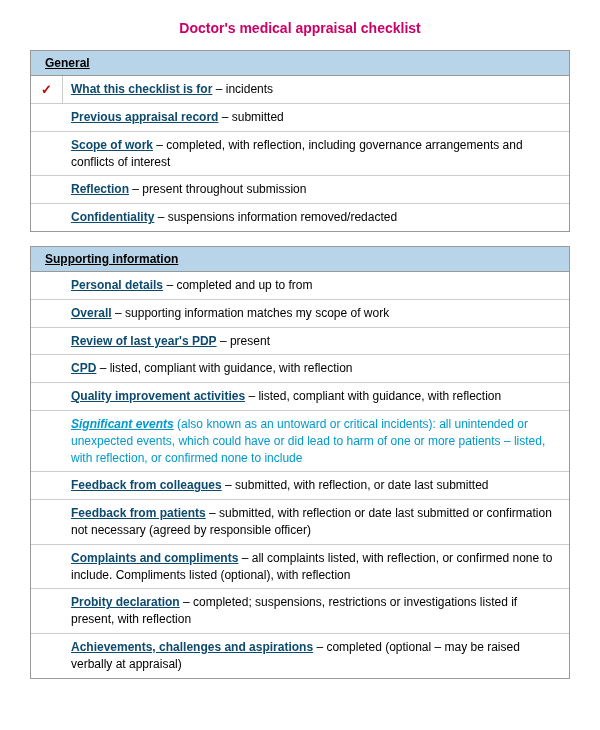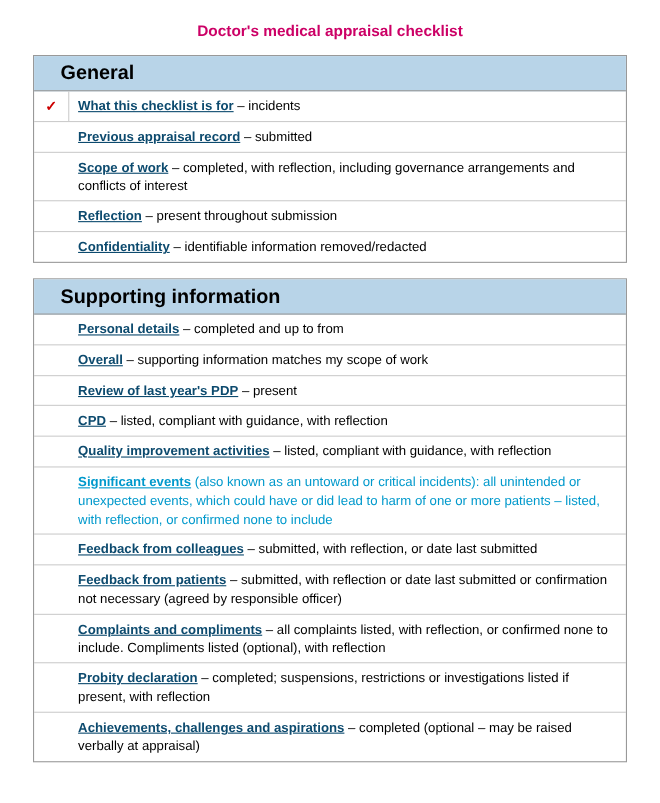--- a/index.html
+++ b/index.html
@@ -18,24 +18,25 @@
       font-size: 14px;
       font-weight: bold;
       margin-bottom: 14px;
     }
     .section {
       border: 1px solid #999;
       margin-bottom: 14px;
     }
     .section-header {
       background: #b8d4e8;
-      padding: 5px 24px;
+      padding: 5px 14px;
       font-weight: bold;
-      font-size: 18px;
+      font-size: 12px;
       border-bottom: 1px solid #999;
+      text-decoration: underline;
     }
     .row {
       display: flex;
       border-bottom: 1px solid #ccc;
       align-items: flex-start;
     }
     .row:last-child {
       border-bottom: none;
     }
     .check-cell {
@@ -59,20 +60,21 @@
       line-height: 1.4;
     }
     a.item-link {
       color: #0c4a6e;
       text-decoration: underline;
       font-weight: bold;
       cursor: pointer;
     }
     a.item-link.cyan-link {
       color: #0099cc;
+      font-style: italic;
     }
     .item-text {
       color: #000;
     }
     .cyan-text {
       color: #0099cc;
     }
   </style>
 </head>
 <body>
@@ -93,21 +95,21 @@
       <div class="row">
         <div class="empty-cell"></div>
         <div class="row-content"><a class="item-link">Scope of work</a><span class="item-text"> – completed, with reflection, including governance arrangements and conflicts of interest</span></div>
       </div>
       <div class="row">
         <div class="empty-cell"></div>
         <div class="row-content"><a class="item-link">Reflection</a><span class="item-text"> – present throughout submission</span></div>
       </div>
       <div class="row">
         <div class="empty-cell"></div>
-        <div class="row-content"><a class="item-link">Confidentiality</a><span class="item-text"> – identifiable information removed/redacted</span></div>
+        <div class="row-content"><a class="item-link">Confidentiality</a><span class="item-text"> – suspensions information removed/redacted</span></div>
       </div>
     </div>
     <div class="section">
       <div class="section-header">Supporting information</div>
       <div class="row">
         <div class="empty-cell"></div>
         <div class="row-content"><a class="item-link">Personal details</a><span class="item-text"> – completed and up to from</span></div>
       </div>
       <div class="row">
         <div class="empty-cell"></div>

